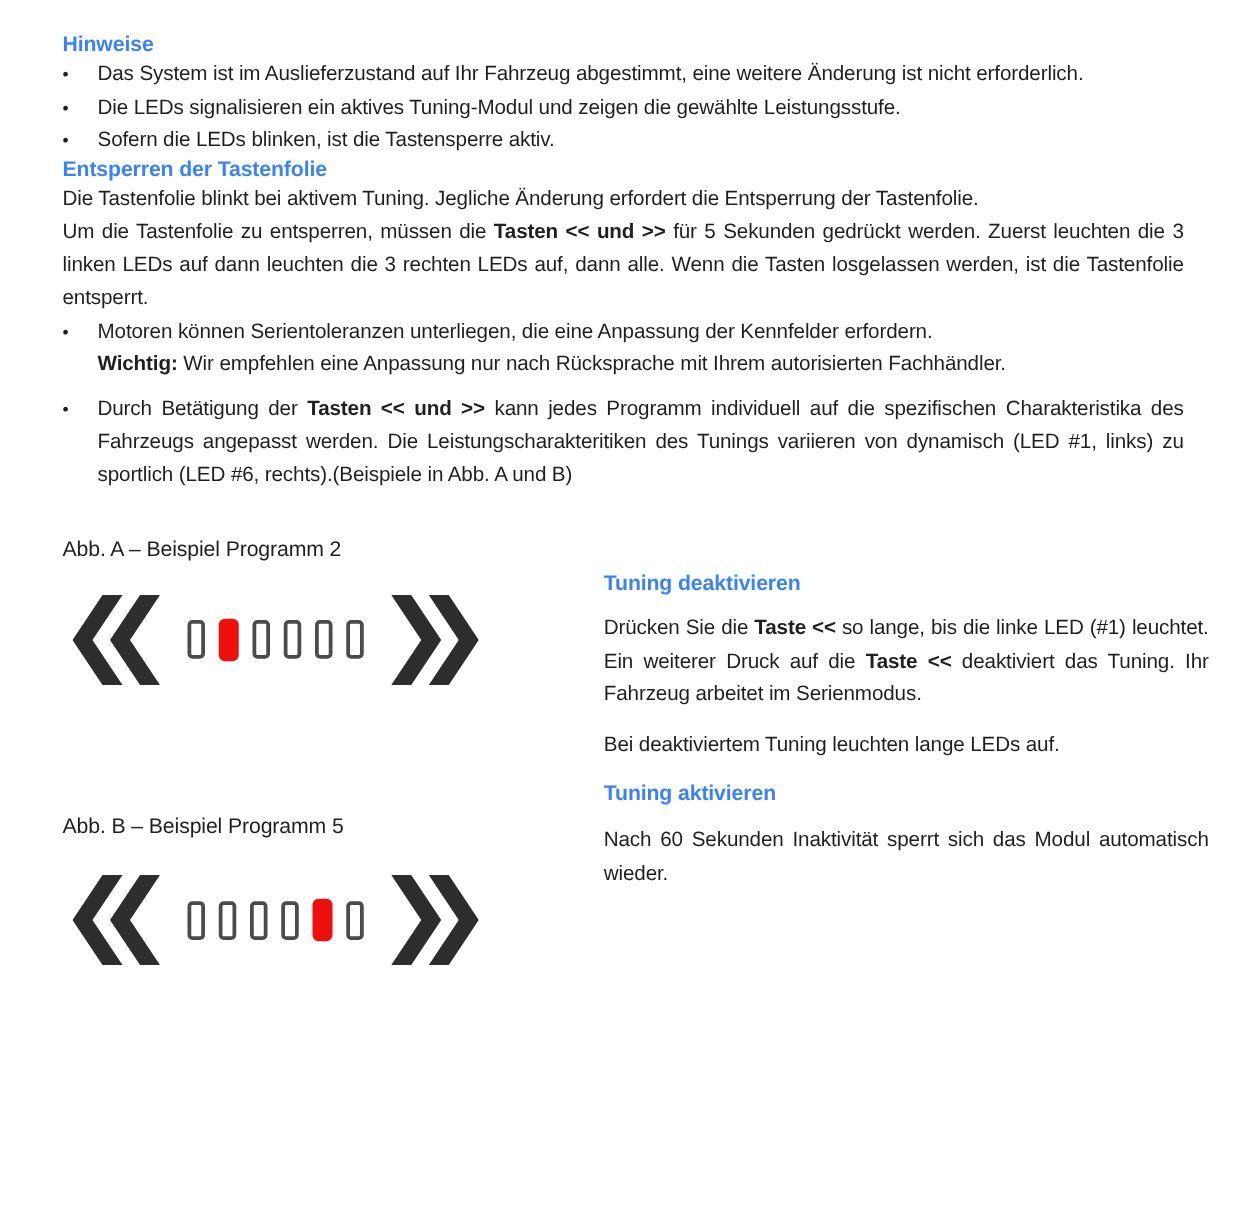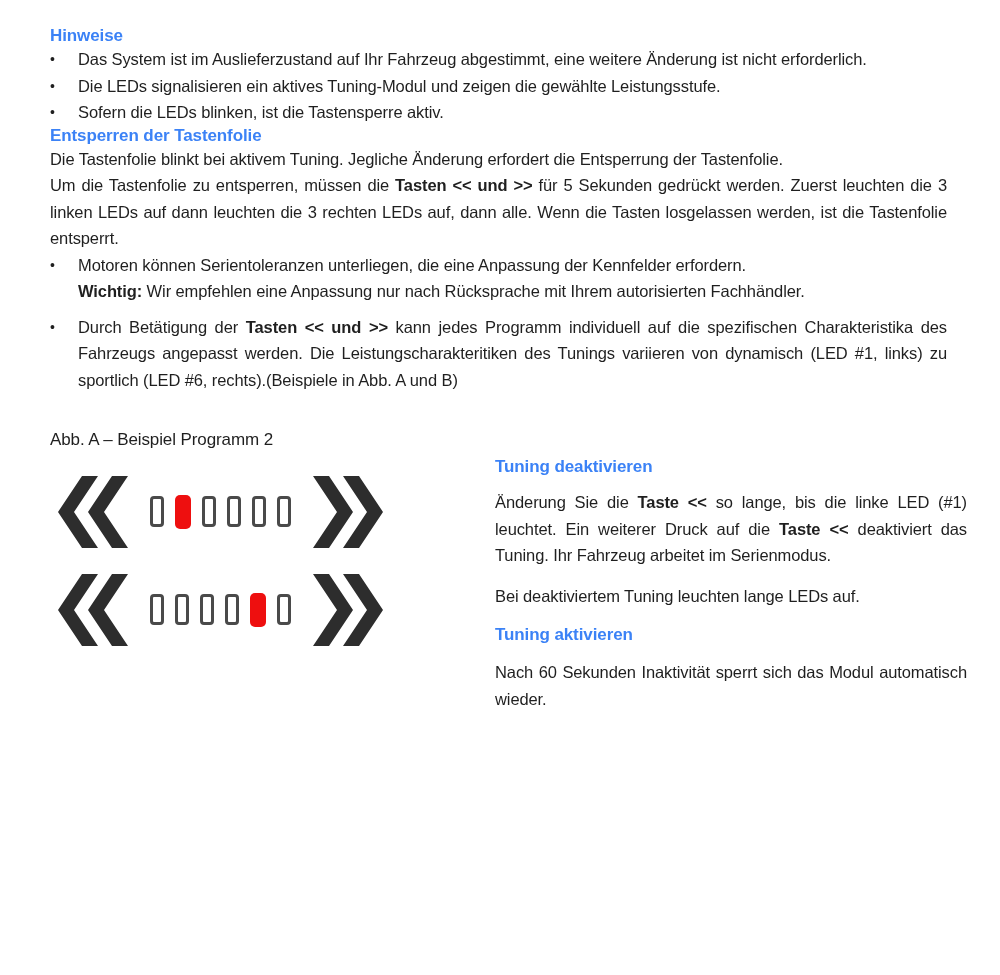--- a/index.html
+++ b/index.html
@@ -26,21 +26,21 @@
 
   .bullets { margin: 0; padding: 0; list-style: none; }
   .bullet-row { display: flex; margin: 0; }
   .bullet-dot { flex: 0 0 28px; font-size: 14px; line-height: 26.5px; }
   .bullet-text { flex: 1; }
   .b-gap { margin-top: 9px; }
 
   .para { margin: 0; }
 
   
-  .columns { display: flex; margin-top: 34px; gap: 12px; }
+  .columns { display: flex; margin-top: 34px; }
   .col-left  { flex: 0 0 433px; }
   .col-right { flex: 1; }
 
   .fig-caption { font-size: 17px; margin: 0; letter-spacing: -0.1px; }
   .figure { display: flex; align-items: center; margin-left: 8px; }
   .fig-a { margin-top: 22px; }
   .cap-b { margin-top: 100px; }
   .fig-b { margin-top: 26px; }
 
   .led-row { display: flex; align-items: center; gap: 11px; margin: 0 22px; }
@@ -122,20 +122,21 @@
             <div class="led"></div>
             <div class="led"></div>
             <div class="led"></div>
           </div>
         <svg width="70" height="72" viewBox="0 0 70 72" style="transform:scaleX(-1)">
           <polygon points="24,0 40,0 16,36 40,72 24,72 0,36" fill="#2d2d2d"></polygon>
           <polygon points="54,0 70,0 46,36 70,72 54,72 30,36" fill="#2d2d2d"></polygon>
         </svg>
       </div>
 
+      <p class="fig-caption cap-b">Abb. B – Beispiel Programm 5</p>
 
       <div class="figure fig-b">
         <svg width="70" height="72" viewBox="0 0 70 72">
           <polygon points="24,0 40,0 16,36 40,72 24,72 0,36" fill="#2d2d2d"></polygon>
           <polygon points="54,0 70,0 46,36 70,72 54,72 30,36" fill="#2d2d2d"></polygon>
         </svg>
         <div class="led-row">
             <div class="led"></div>
             <div class="led"></div>
             <div class="led"></div>
@@ -145,21 +146,21 @@
           </div>
         <svg width="70" height="72" viewBox="0 0 70 72" style="transform:scaleX(-1)">
           <polygon points="24,0 40,0 16,36 40,72 24,72 0,36" fill="#2d2d2d"></polygon>
           <polygon points="54,0 70,0 46,36 70,72 54,72 30,36" fill="#2d2d2d"></polygon>
         </svg>
       </div>
     </div>
 
     <div class="col-right">
       <h3 class="sec-title t-deakt">Tuning deaktivieren</h3>
-      <p class="just after-title"><span>Änderung Sie die </span><b>Taste &lt;&lt;</b><span> so lange, bis die linke LED (#1) leuchtet. Ein weiterer Druck auf die </span><b>Taste &lt;&lt;</b><span> deaktiviert das Tuning. Ihr Fahrzeug arbeitet im Serienmodus.</span></p>
+      <p class="just after-title"><span>Drücken Sie die </span><b>Taste &lt;&lt;</b><span> so lange, bis die linke LED (#1) leuchtet. Ein weiterer Druck auf die </span><b>Taste &lt;&lt;</b><span> deaktiviert das Tuning. Ihr Fahrzeug arbeitet im Serienmodus.</span></p>
       <p>Bei deaktiviertem Tuning leuchten lange LEDs auf.</p>
 
       <h3 class="sec-title t-akt">Tuning aktivieren</h3>
       <p class="just">Nach 60 Sekunden Inaktivität sperrt sich das Modul automatisch wieder.</p>
     </div>
 
   </div>
 </div>
 
 </body></html>

